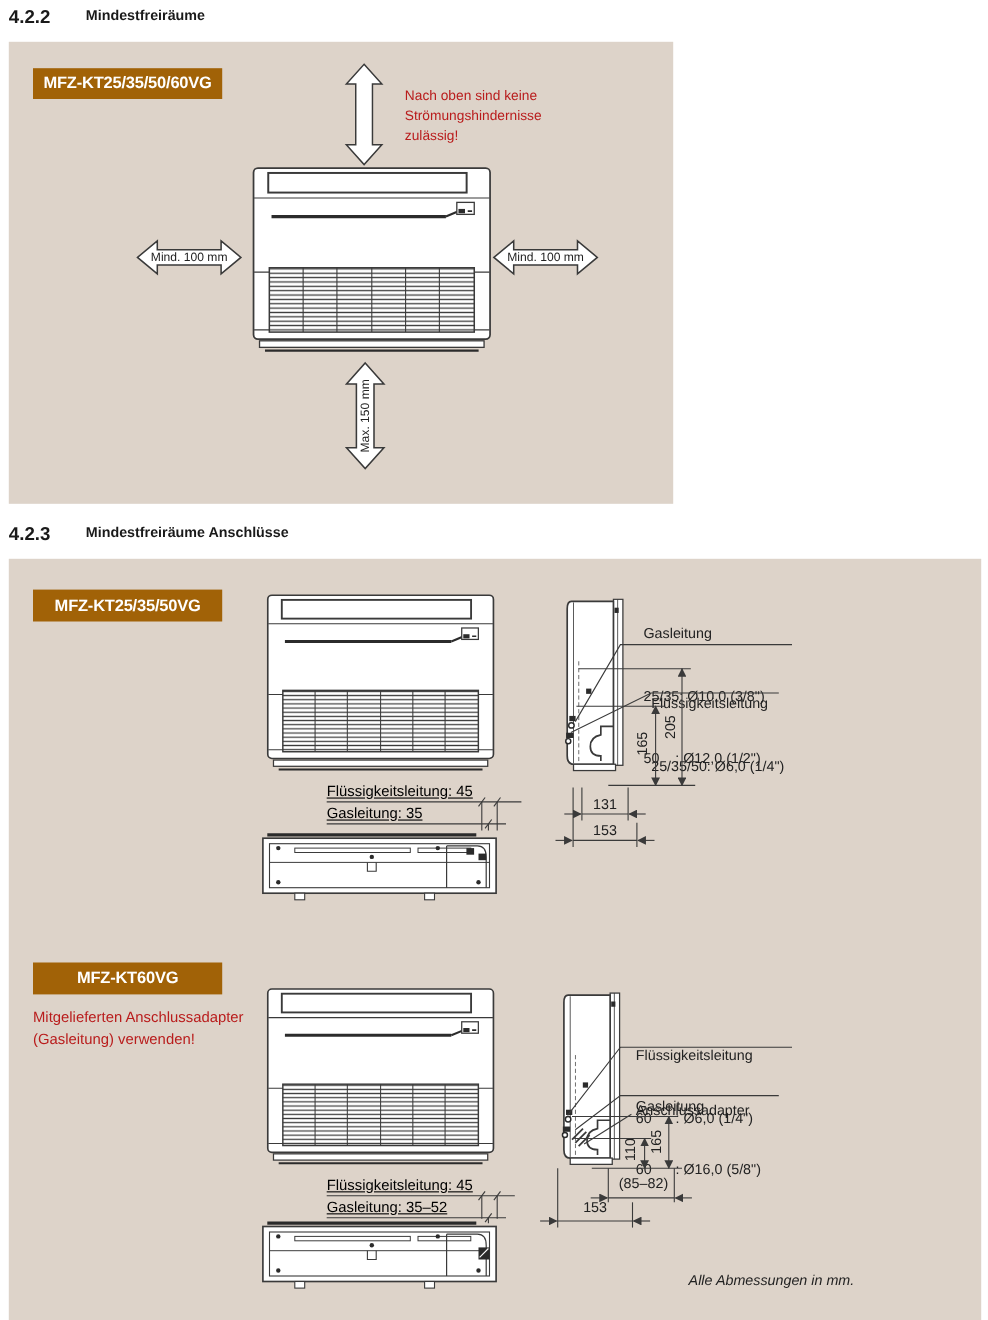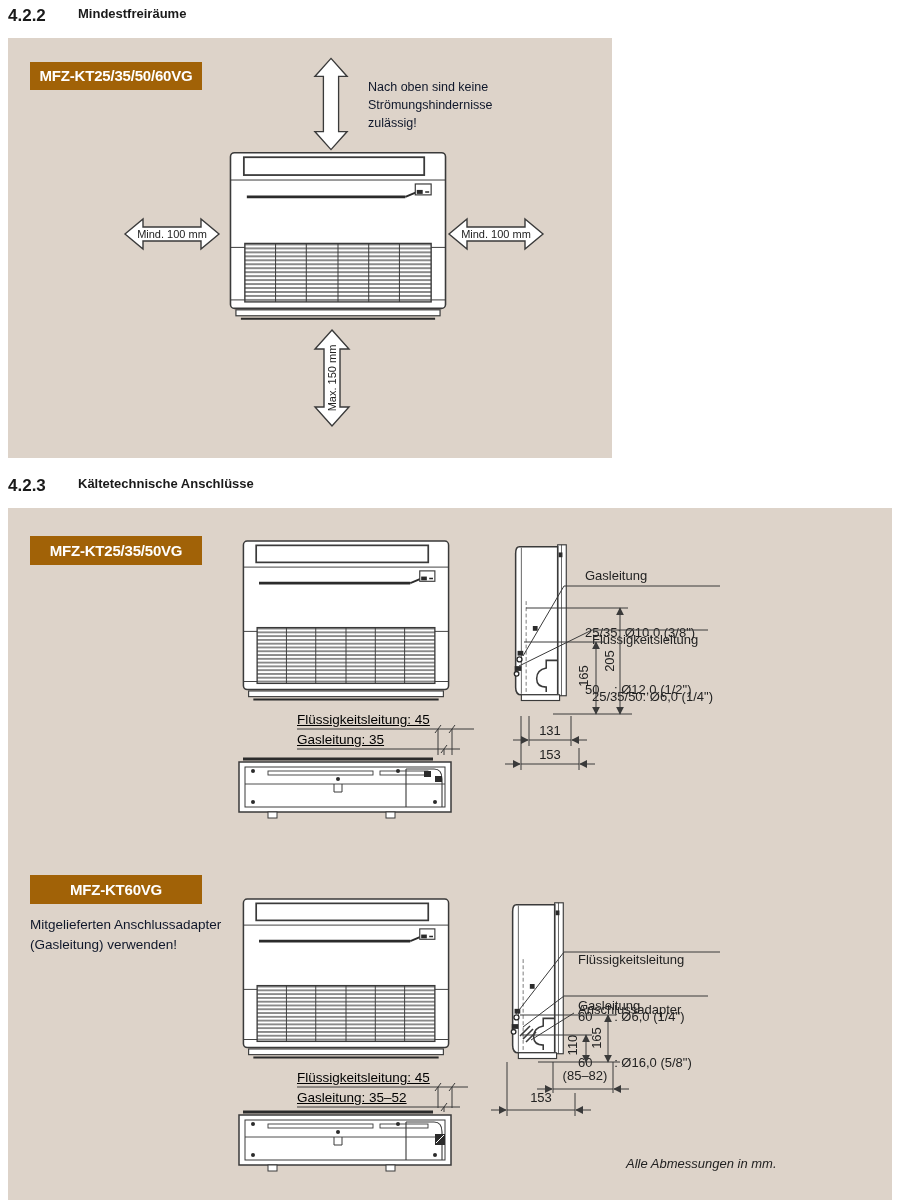--- a/index.html
+++ b/index.html
@@ -4,21 +4,21 @@
 <style>
   html,body { margin:0; padding:0; background:#fff; }
   body { width:898px; height:1200px; position:relative;
          font-family:"Liberation Sans","DejaVu Sans",sans-serif; color:#1a1a1a; }
   .heading { position:absolute; left:0; width:898px; height:22px;padding-left:16px; }
   .heading .num { position:absolute; left:8px; font-size:17px; font-weight:bold; }
   .heading .ttl { position:absolute; left:78px; font-size:13px; font-weight:bold; }
   .panel { position:absolute; background:#ddd3c9; }
   .red-label { position:absolute; background:#a16207; color:#fff; font-weight:bold;
                font-size:15px; text-align:center; letter-spacing:-0.2px; }
-  .note { position:absolute; font-size:12.5px; line-height:18px; color:#0f172a; }
+  .note { position:absolute; font-size:12.5px; line-height:18px; color:#b91c1c; }
   .arrow-text { position:absolute; font-size:11px; color:#222; text-align:center; }
   .dim { position:absolute; font-size:13px; color:#222; text-align:center; }
   .rot { transform:rotate(-90deg); }
   .callout { position:absolute; font-size:13px; line-height:19px; color:#222; white-space:pre; }
   .pipe-label { position:absolute; font-size:13.5px; color:#000000; white-space:pre;text-decoration:underline; }
   .footer-note { position:absolute; font-size:13px; color:#222;font-style:italic; }
   svg.draw { position:absolute; overflow:visible; }
 </style>
 </head>
 <body>
@@ -128,21 +128,21 @@
   <div class="arrow-text" style="left:439px; top:178px; width:98px; line-height:36px">Mind. 100 mm</div>
 
   <svg class="draw" style="left:303px; top:290px" width="42" height="100" viewBox="0 0 40 100">
       <use href="#sym-varrow"></use>
     </svg>
   <div class="arrow-text rot" style="left:274px; top:333px; width:100px; height:14px; line-height:14px">Max. 150 mm</div>
 </div>
 
 <div class="heading" style="top:476px">
   <span class="num">4.2.3</span>
-  <span class="ttl">Kältetechnische Anschlüsse</span>
+  <span class="ttl">Mindestfreiräume Anschlüsse</span>
 </div>
 
 <div class="panel" style="left:8px; top:508px; width:884px; height:692px">
 
   <div class="red-label" style="left:22px; top:28px; width:172px; height:29px; line-height:29px">MFZ-KT25/35/50VG</div>
 
   <svg class="draw" style="left:234px; top:29px" width="208" height="168" viewBox="0 0 220 172">
       <use href="#sym-front"></use>
     </svg>
   <svg class="draw" style="left:500px; top:32px" width="64" height="172" viewBox="0 0 67 172">

